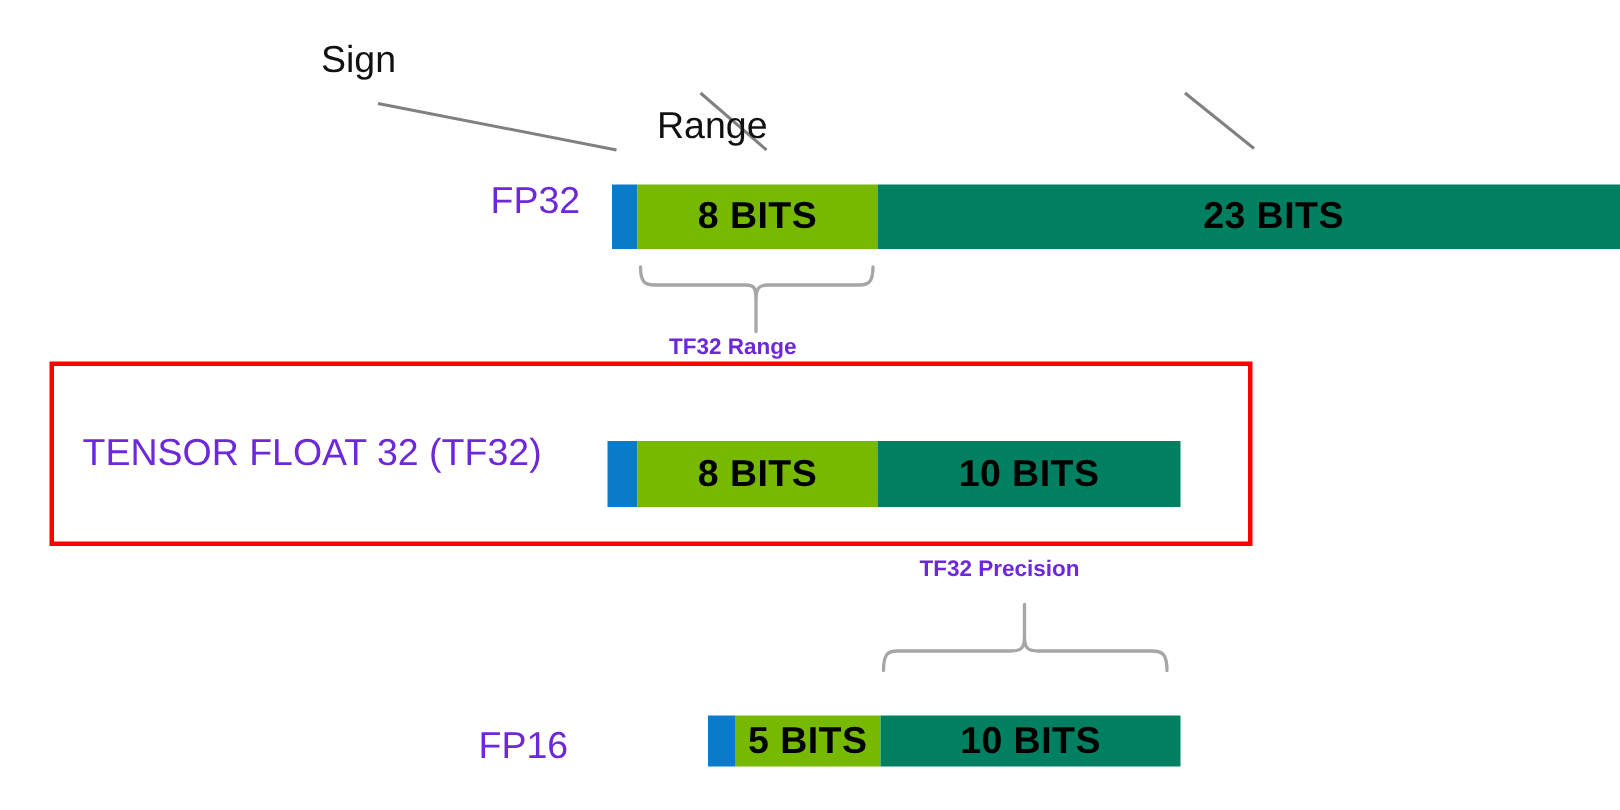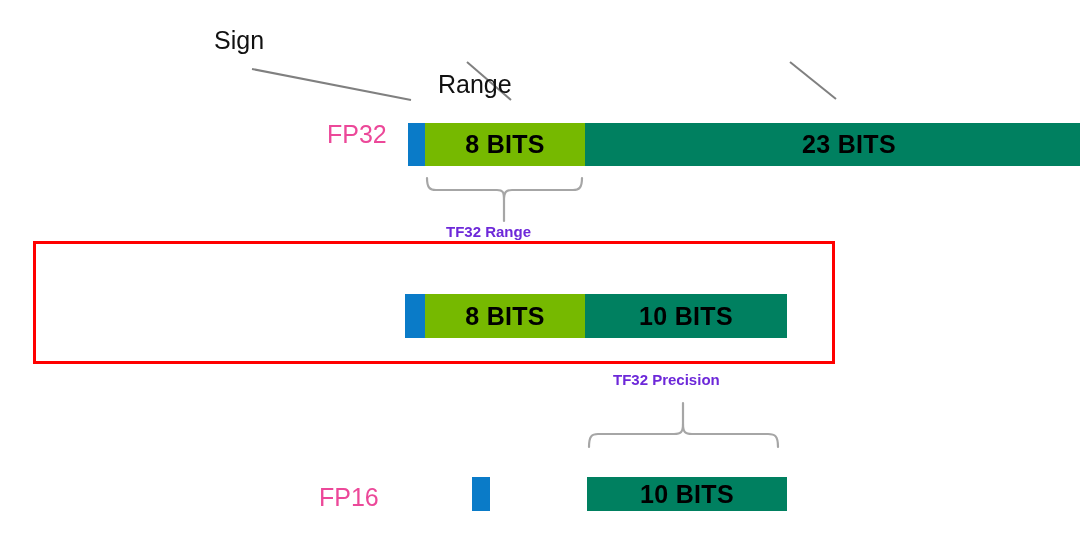--- a/index.html
+++ b/index.html
@@ -25,21 +25,21 @@
     font-size: 25px;
     color: #111111;
     font-weight: 400;
     white-space: nowrap;
     line-height: 1;
   }
 
   
   .row-label {
     font-size: 25px;
-    color: #ec4899;
+    color: #6d28d9;
     white-space: nowrap;
     line-height: 1;
   }
 
   
   .brace-caption {
     font-size: 15px;
     color: #6d28d9;
     font-weight: 700;
     white-space: nowrap;
@@ -124,29 +124,31 @@
   <div class="bar" style="left:408px; top:101px; width:635px; height:65px;">
     <div class="seg seg-sign" style="left:0px; width:17px;"></div>
     <div class="seg seg-range" style="left:17px; width:160px;">8 BITS</div>
     <div class="seg seg-prec" style="left:177px; width:528px;">23 BITS</div>
   </div>
 
   <div class="abs brace-caption" style="left:446px; top:224px;">TF32 Range</div>
 
   <div class="redbox" style="left:33px; top:241px; width:802px; height:123px;"></div>
 
+  <div class="abs row-label" style="left:55px; top:290px;">TENSOR FLOAT 32 (TF32)</div>
 
   <div class="bar" style="left:405px; top:272px; width:382px; height:66px;">
     <div class="seg seg-sign" style="left:0px; width:20px;"></div>
     <div class="seg seg-range" style="left:20px; width:160px;">8 BITS</div>
     <div class="seg seg-prec" style="left:180px; width:202px;">10 BITS</div>
   </div>
 
   <div class="abs brace-caption" style="left:613px; top:372px;">TF32 Precision</div>
 
   <div class="abs row-label" style="left:319px; top:470px;margin-top:15px;">FP16</div>
 
   <div class="bar" style="left:472px; top:455px; width:315px; height:56px;">
     <div class="seg seg-sign" style="left:0px; width:18px;"></div>
+    <div class="seg seg-range" style="left:18px; width:97px;">5 BITS</div>
     <div class="seg seg-prec" style="left:115px; width:200px;">10 BITS</div>
   </div>
 
 </div>
 
 </body></html>

